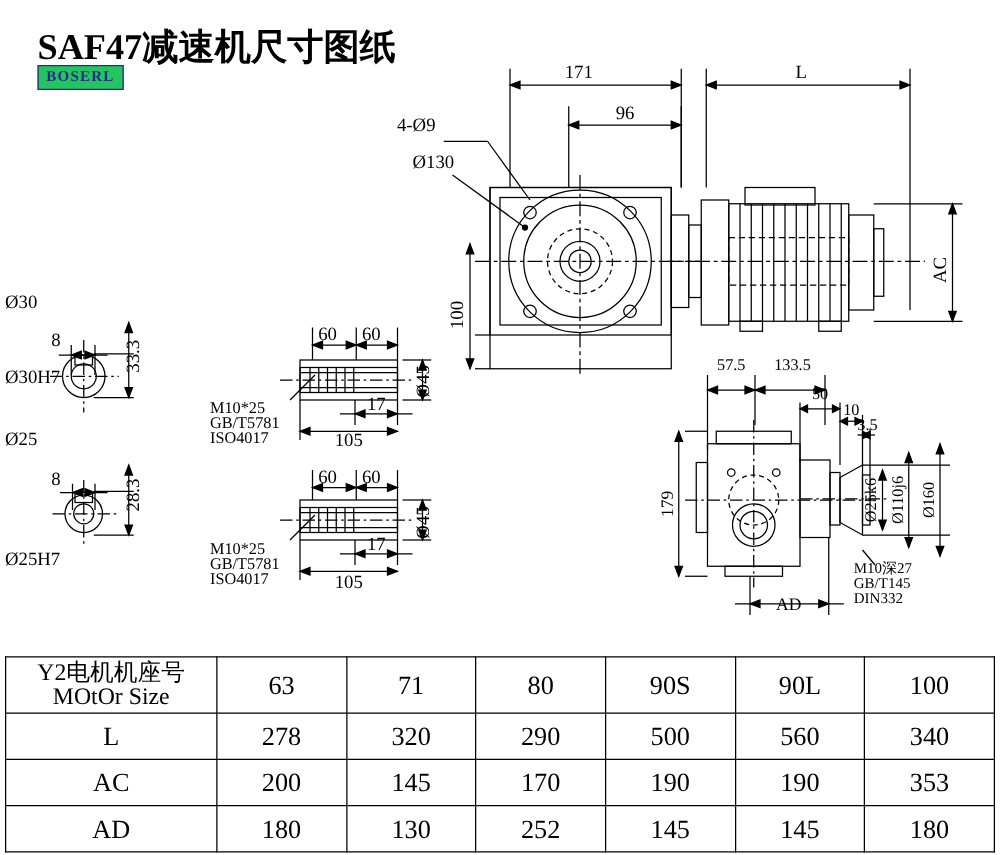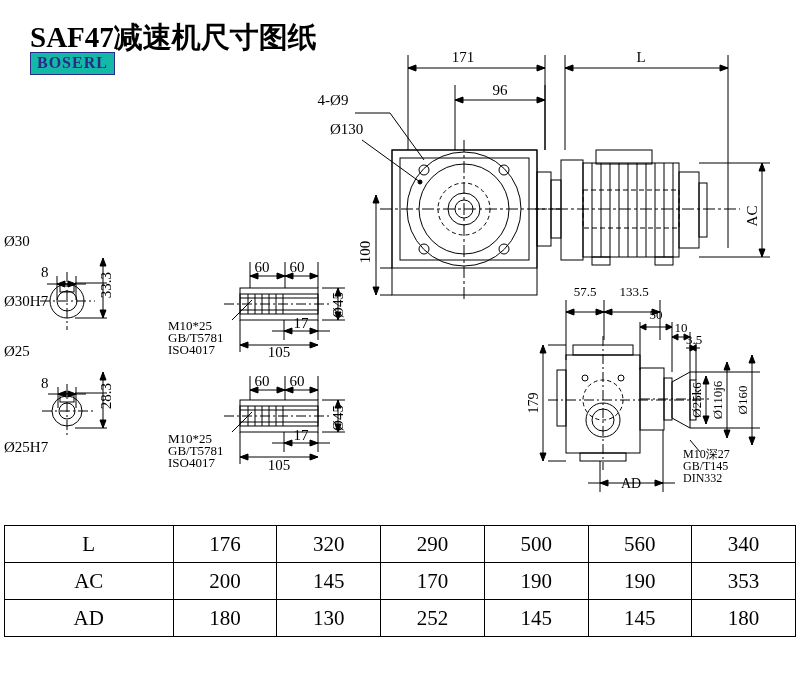--- a/index.html
+++ b/index.html
@@ -30,26 +30,26 @@
     font-family: "Liberation Serif", serif;
     letter-spacing: 0px;
     white-space: nowrap;
   }
   .logo-box {
     position: absolute;
     left: 30px;
     top: 52px;
     border: 1px solid #2a2a8a;
     padding: 1px 6px 2px 6px;
-    font-size: 16px;
+    font-size: 12px;
     font-weight: bold;
     color: #2a2a8a;
     font-family: "Liberation Serif", serif;
     letter-spacing: 1px;
-    background: #14b8a6;
+    background: #22c55e;
   }
   
   #drawing {
     position: absolute;
     left: 0;
     top: 0;
   }
   
   .spec-table {
     position: absolute;
@@ -417,23 +417,35 @@
       <text x="747" y="400" text-anchor="middle" transform="rotate(-90 747 400)" font-size="13">Ø160</text>
       <text x="631" y="488" text-anchor="middle" font-size="14">AD</text>
       <text x="683" y="458" font-size="12">M10深27</text>
       <text x="683" y="470" font-size="12">GB/T145</text>
       <text x="683" y="482" font-size="12">DIN332</text>
     </g>
   </svg>
 
   <table class="spec-table">
     <tbody>
+        <tr class="header">
+      <td class="rowhead">
+        <span class="cn">Y2电机机座号</span>
+        <span class="en">MOtOr Size</span>
+      </td>
+      <td class="datacell">63</td>
+      <td class="datacell">71</td>
+      <td class="datacell">80</td>
+      <td class="datacell">90S</td>
+      <td class="datacell">90L</td>
+      <td class="datacell">100</td>
+    </tr>
     <tr>
       <td class="rowhead">L</td>
-      <td class="datacell">176</td>
+      <td class="datacell">278</td>
       <td class="datacell">320</td>
       <td class="datacell">290</td>
       <td class="datacell">500</td>
       <td class="datacell">560</td>
       <td class="datacell">340</td>
     </tr>
     <tr>
       <td class="rowhead">AC</td>
       <td class="datacell">200</td>
       <td class="datacell">145</td>

